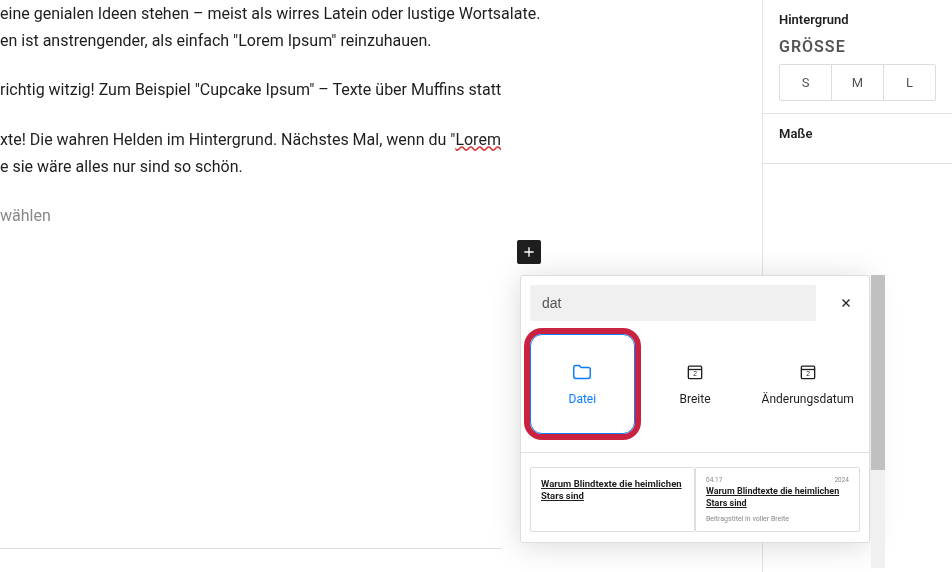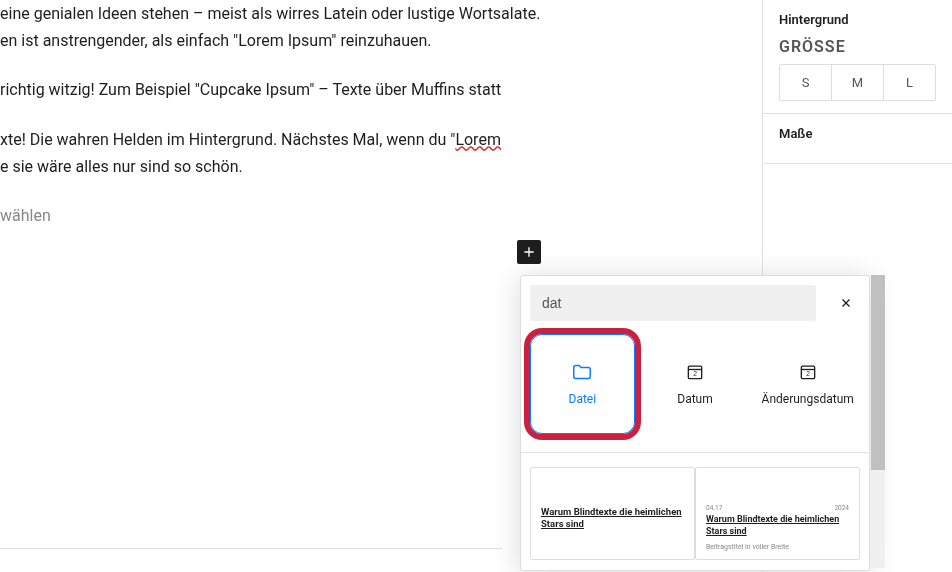--- a/index.html
+++ b/index.html
@@ -39,21 +39,21 @@
 .block-item.selected::before { content: ""; position: absolute; inset: -6px; border-radius: 8px; }
 .block-icon { width: 24px; height: 24px; display: flex; align-items: center; justify-content: center; }
 .block-label { font-size: 12px; text-align: center; line-height: 1.3; color: #1e1e1e; }
 .block-item.selected .block-label { color: #0a7cff; }
 .block-item.selected .block-icon svg { stroke: #0a7cff; }
 
 .divider { border: none; border-top: 1px solid #e0e0e0; margin: 0 0 14px; }
 
 .patterns-row { display: flex; padding: 0 9px 10px; }
 .pattern-card { flex: 1; border: 1px solid #ddd; border-radius: 2px; padding: 8px 10px; font-size: 10px; background: #fff; }
-.pattern-meta { display: flex; justify-content: space-between; font-size: 6.5px; color: #888; margin-bottom: 2px; margin-top: 28px; }
+.pattern-meta { display: flex; justify-content: space-between; font-size: 6.5px; color: #888; margin-bottom: 2px; }
 .pattern-title { font-weight: 700; text-decoration: underline; font-size: 9.5px; line-height: 1.3; }
 .pattern-card.small .pattern-title { font-size: 9px; }
 .pattern-sub { font-size: 7px; color: #888; margin-top: 6px; }
 .hr-line { position: absolute; left: 0; width: 502px; top: 548px; border: none; border-top: 1px solid #ddd; }
 </style>
 </head>
 <body>
 
 <div class="main">
   <div class="content-text">
@@ -115,21 +115,21 @@
       <span class="block-label">Datei</span>
     </div>
     <div class="block-item">
       <div class="block-icon">
         <svg width="20" height="20" viewBox="0 0 24 24" fill="none" stroke="#1e1e1e" stroke-width="1.6">
             <rect x="4" y="5" width="16" height="15" rx="1.5"></rect>
             <path d="M4 9h16"></path>
             <text x="12" y="17" font-size="8" text-anchor="middle" fill="#1e1e1e" stroke="none" font-family="sans-serif">2</text>
           </svg>
       </div>
-      <span class="block-label">Datum</span>
+      <span class="block-label">Breite</span>
     </div>
     <div class="block-item">
       <div class="block-icon">
         <svg width="20" height="20" viewBox="0 0 24 24" fill="none" stroke="#1e1e1e" stroke-width="1.6">
             <rect x="4" y="5" width="16" height="15" rx="1.5"></rect>
             <path d="M4 9h16"></path>
             <text x="12" y="17" font-size="8" text-anchor="middle" fill="#1e1e1e" stroke="none" font-family="sans-serif">2</text>
           </svg>
       </div>
       <span class="block-label">Änderungsdatum</span>

